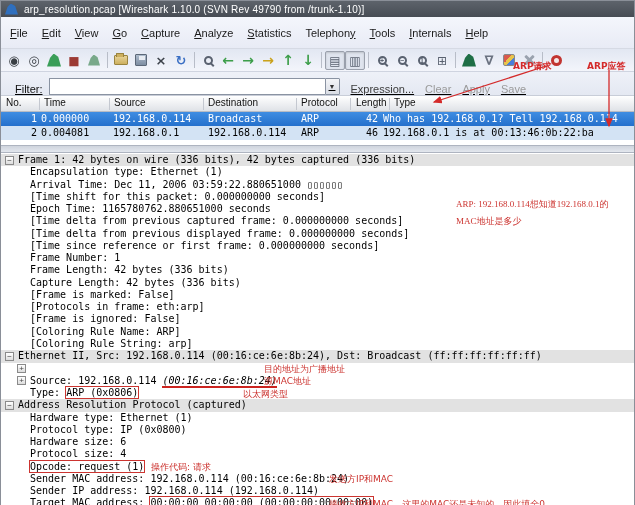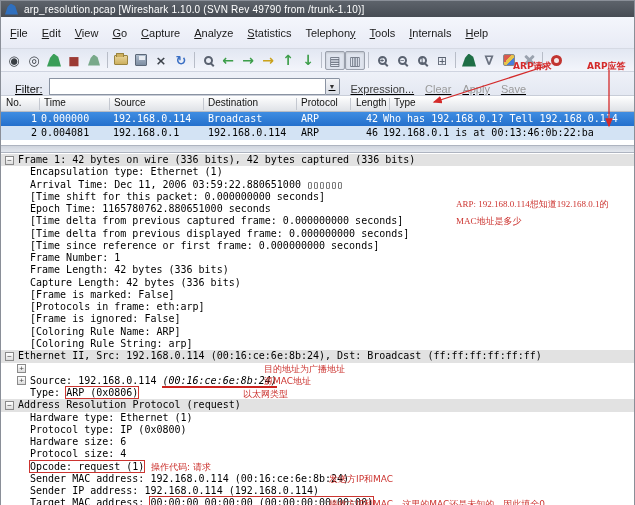--- a/index.html
+++ b/index.html
@@ -330,21 +330,21 @@
         <span class="expander">+</span>
         <span class="dtext"><span>Source: 192.168.0.114 </span><span class="seg-redline">(00:16:ce:6e:8b:24)</span></span>
         <span class="dnote" style="left: 263px;">源MAC地址</span>
       </div>
       <div class="dline lvl1">
         <span class="dtext"><span>Type: </span><span class="seg-redbox">ARP (0x0806)</span></span>
         <span class="dnote" style="left: 242px;">以太网类型</span>
       </div>
       <div class="dline lvl0 band">
         <span class="expander">−</span>
-        <span class="dtext"><span>Address Resolution Protocol (request)</span></span>
+        <span class="dtext"><span>Address Resolution Protocol (captured)</span></span>
       </div>
       <div class="dline lvl1">
         <span class="dtext"><span>Hardware type: Ethernet (1)</span></span>
       </div>
       <div class="dline lvl1">
         <span class="dtext"><span>Protocol type: IP (0x0800)</span></span>
       </div>
       <div class="dline lvl1">
         <span class="dtext"><span>Hardware size: 6</span></span>
       </div>

